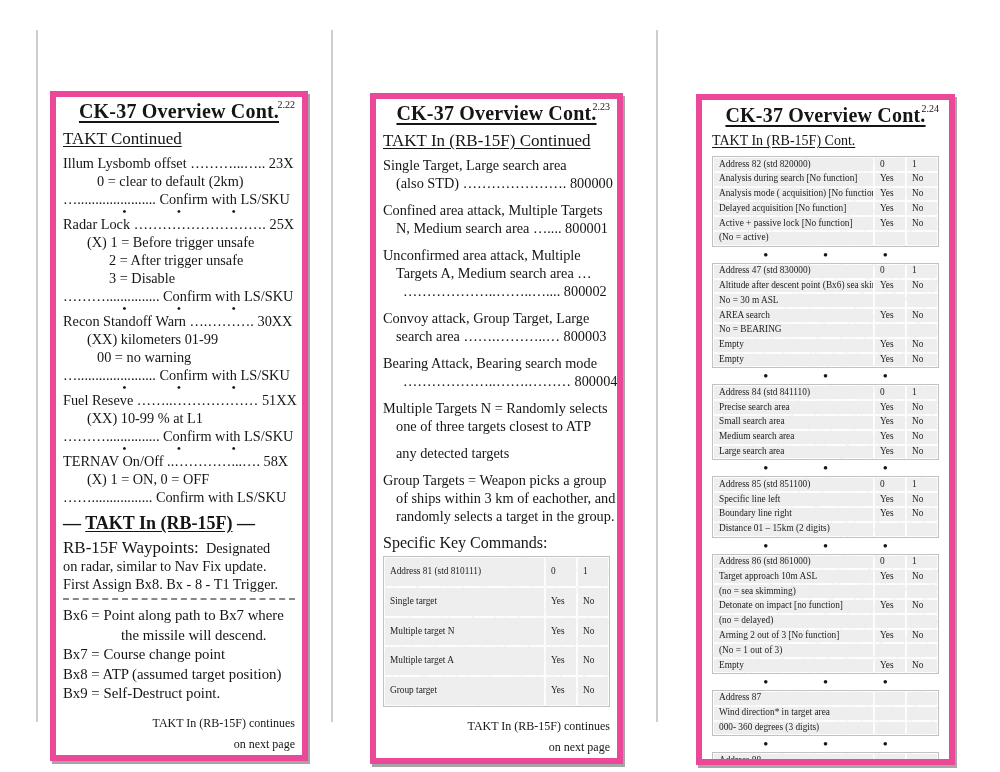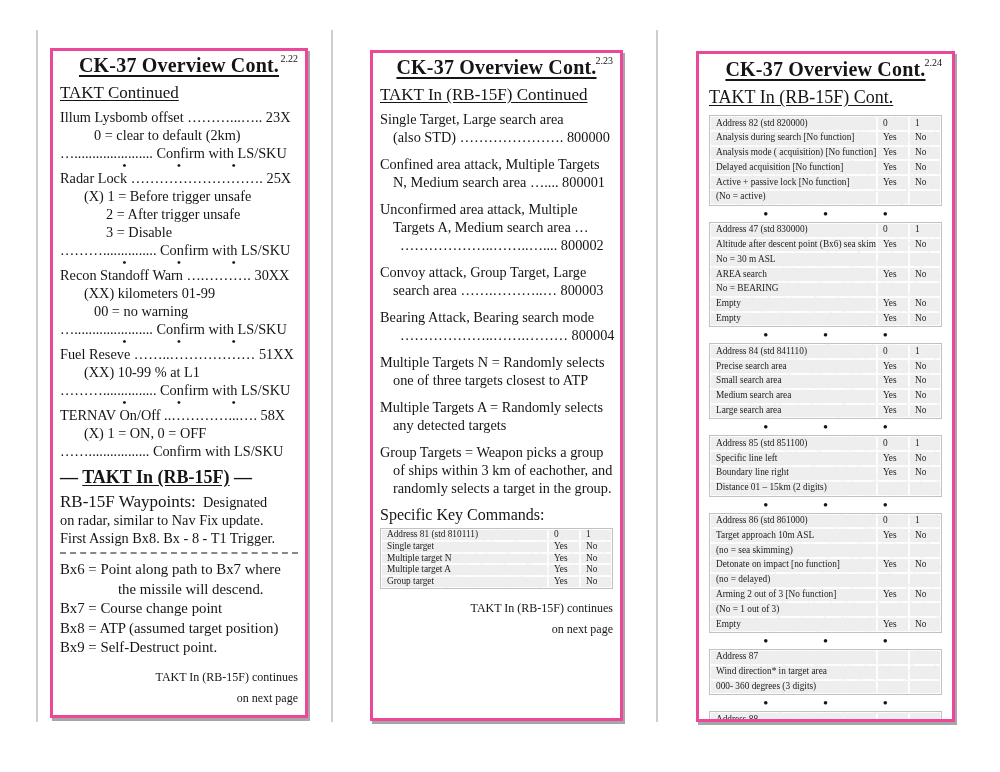--- a/index.html
+++ b/index.html
@@ -4,32 +4,32 @@
 <style>
   html,body{margin:0;padding:0;}
   body{
     width:1000px;height:772px;background:#ffffff;position:relative;
     font-family:"Liberation Serif", serif;color:#151515;overflow:hidden;
   }
   .page-edge{position:absolute;top:30px;height:692px;width:2px;background:#cdcdcd;}
   #edge1{left:36px}#edge2{left:331px}#edge3{left:656px}
 
   .panel{
-    position:absolute;background:#fff;border:3px solid #ec4899;
-    box-shadow:2px 3px 0 rgba(0,0,0,0.35);box-sizing:border-box;overflow:hidden;
+    position:absolute;background:#fff;border:6px solid #ec4899;
+    box-shadow:2px 3px 0 rgba(0,0,0,0.35);box-sizing:border-box;overflow:hidden;margin-top:43px;
   }
   #panel1{left:50px;top:48px;width:258px;height:670px;padding:3px 7px;}
   #panel2{left:370px;top:50px;width:253px;height:671px;padding:3px 7px;}
   #panel3{left:696px;top:51px;width:259px;height:671px;padding:4px 10px;}
 
   .ptitle-row{position:relative;text-align:center;height:28px;}
   .ptitle{font-weight:bold;font-size:20px;text-decoration:underline;text-underline-offset:3px;letter-spacing:.2px;}
   .pref{position:absolute;right:0;top:-1px;font-size:10px;font-weight:normal;}
   .psub{font-size:17px;text-decoration:underline;text-underline-offset:2px;margin:1px 0 5px 0;}
-  #panel3 .psub{font-size:18px;margin-bottom:7px;}
+  #panel3 .psub{font-size:14px;margin-bottom:7px;}
 
   .l{font-size:14.3px;line-height:18px;white-space:nowrap;}
   .i1{padding-left:24px;}
   .i2{padding-left:34px;}
   .i3{padding-left:46px;}
   .dotsrow{text-align:center;font-size:11px;line-height:7px;height:7px;word-spacing:48px;font-weight:bold;overflow:visible;}
 
   .sec-head{font-size:18px;font-weight:bold;margin:7px 0 5px 0;white-space:nowrap;}
   .sec-head .ul{text-decoration:underline;text-underline-offset:2px;}
 
@@ -47,21 +47,21 @@
 
   .dtable{
     border:1px solid #c2c2c2;display:flex;flex-direction:column;gap:2px;padding:1px;
     background:
       repeating-linear-gradient(115deg, rgba(110,110,125,0.06) 0 1px, transparent 1px 21px),
       repeating-linear-gradient(28deg, rgba(110,110,125,0.05) 0 1px, transparent 1px 15px),
       #fdfdfd;
   }
   .trow{display:grid;grid-template-columns:1fr 30px 30px;column-gap:2px;}
   .tc{background:rgba(235,235,235,0.85);padding:1.5px 5px;font-size:9.3px;line-height:9.8px;color:#222;white-space:nowrap;overflow:hidden;}
-  #panel2 .tc{padding:0 5px;}
+  #panel2 .tc{padding:9px 5px;}
   .dots3{text-align:center;font-size:13px;line-height:11px;word-spacing:52px;font-weight:bold;margin:2px 0 3px 0;}
   .tblock{margin-bottom:1px;}
 </style>
 </head>
 <body>
 
 <div class="page-edge" id="edge1"></div>
 <div class="page-edge" id="edge2"></div>
 <div class="page-edge" id="edge3"></div>
 
@@ -159,21 +159,20 @@
   </div>
   <div class="para">
     <div class="l">Bearing Attack, Bearing search mode</div>
     <div class="l c2">………………..…….……… 800004</div>
   </div>
   <div class="para">
     <div class="l">Multiple Targets N = Randomly selects</div>
     <div class="l c">one of three targets closest to ATP</div>
   </div>
   <div class="para">
-    <div class="l">Multiple Targets A = Randomly selects</div>
     <div class="l c">any detected targets</div>
   </div>
   <div class="para">
     <div class="l">Group Targets = Weapon picks a group</div>
     <div class="l c">of ships within 3 km of eachother, and</div>
     <div class="l c">randomly selects a target in the group.</div>
   </div>
 
   <div class="keycmd">Specific Key Commands:</div>
 

